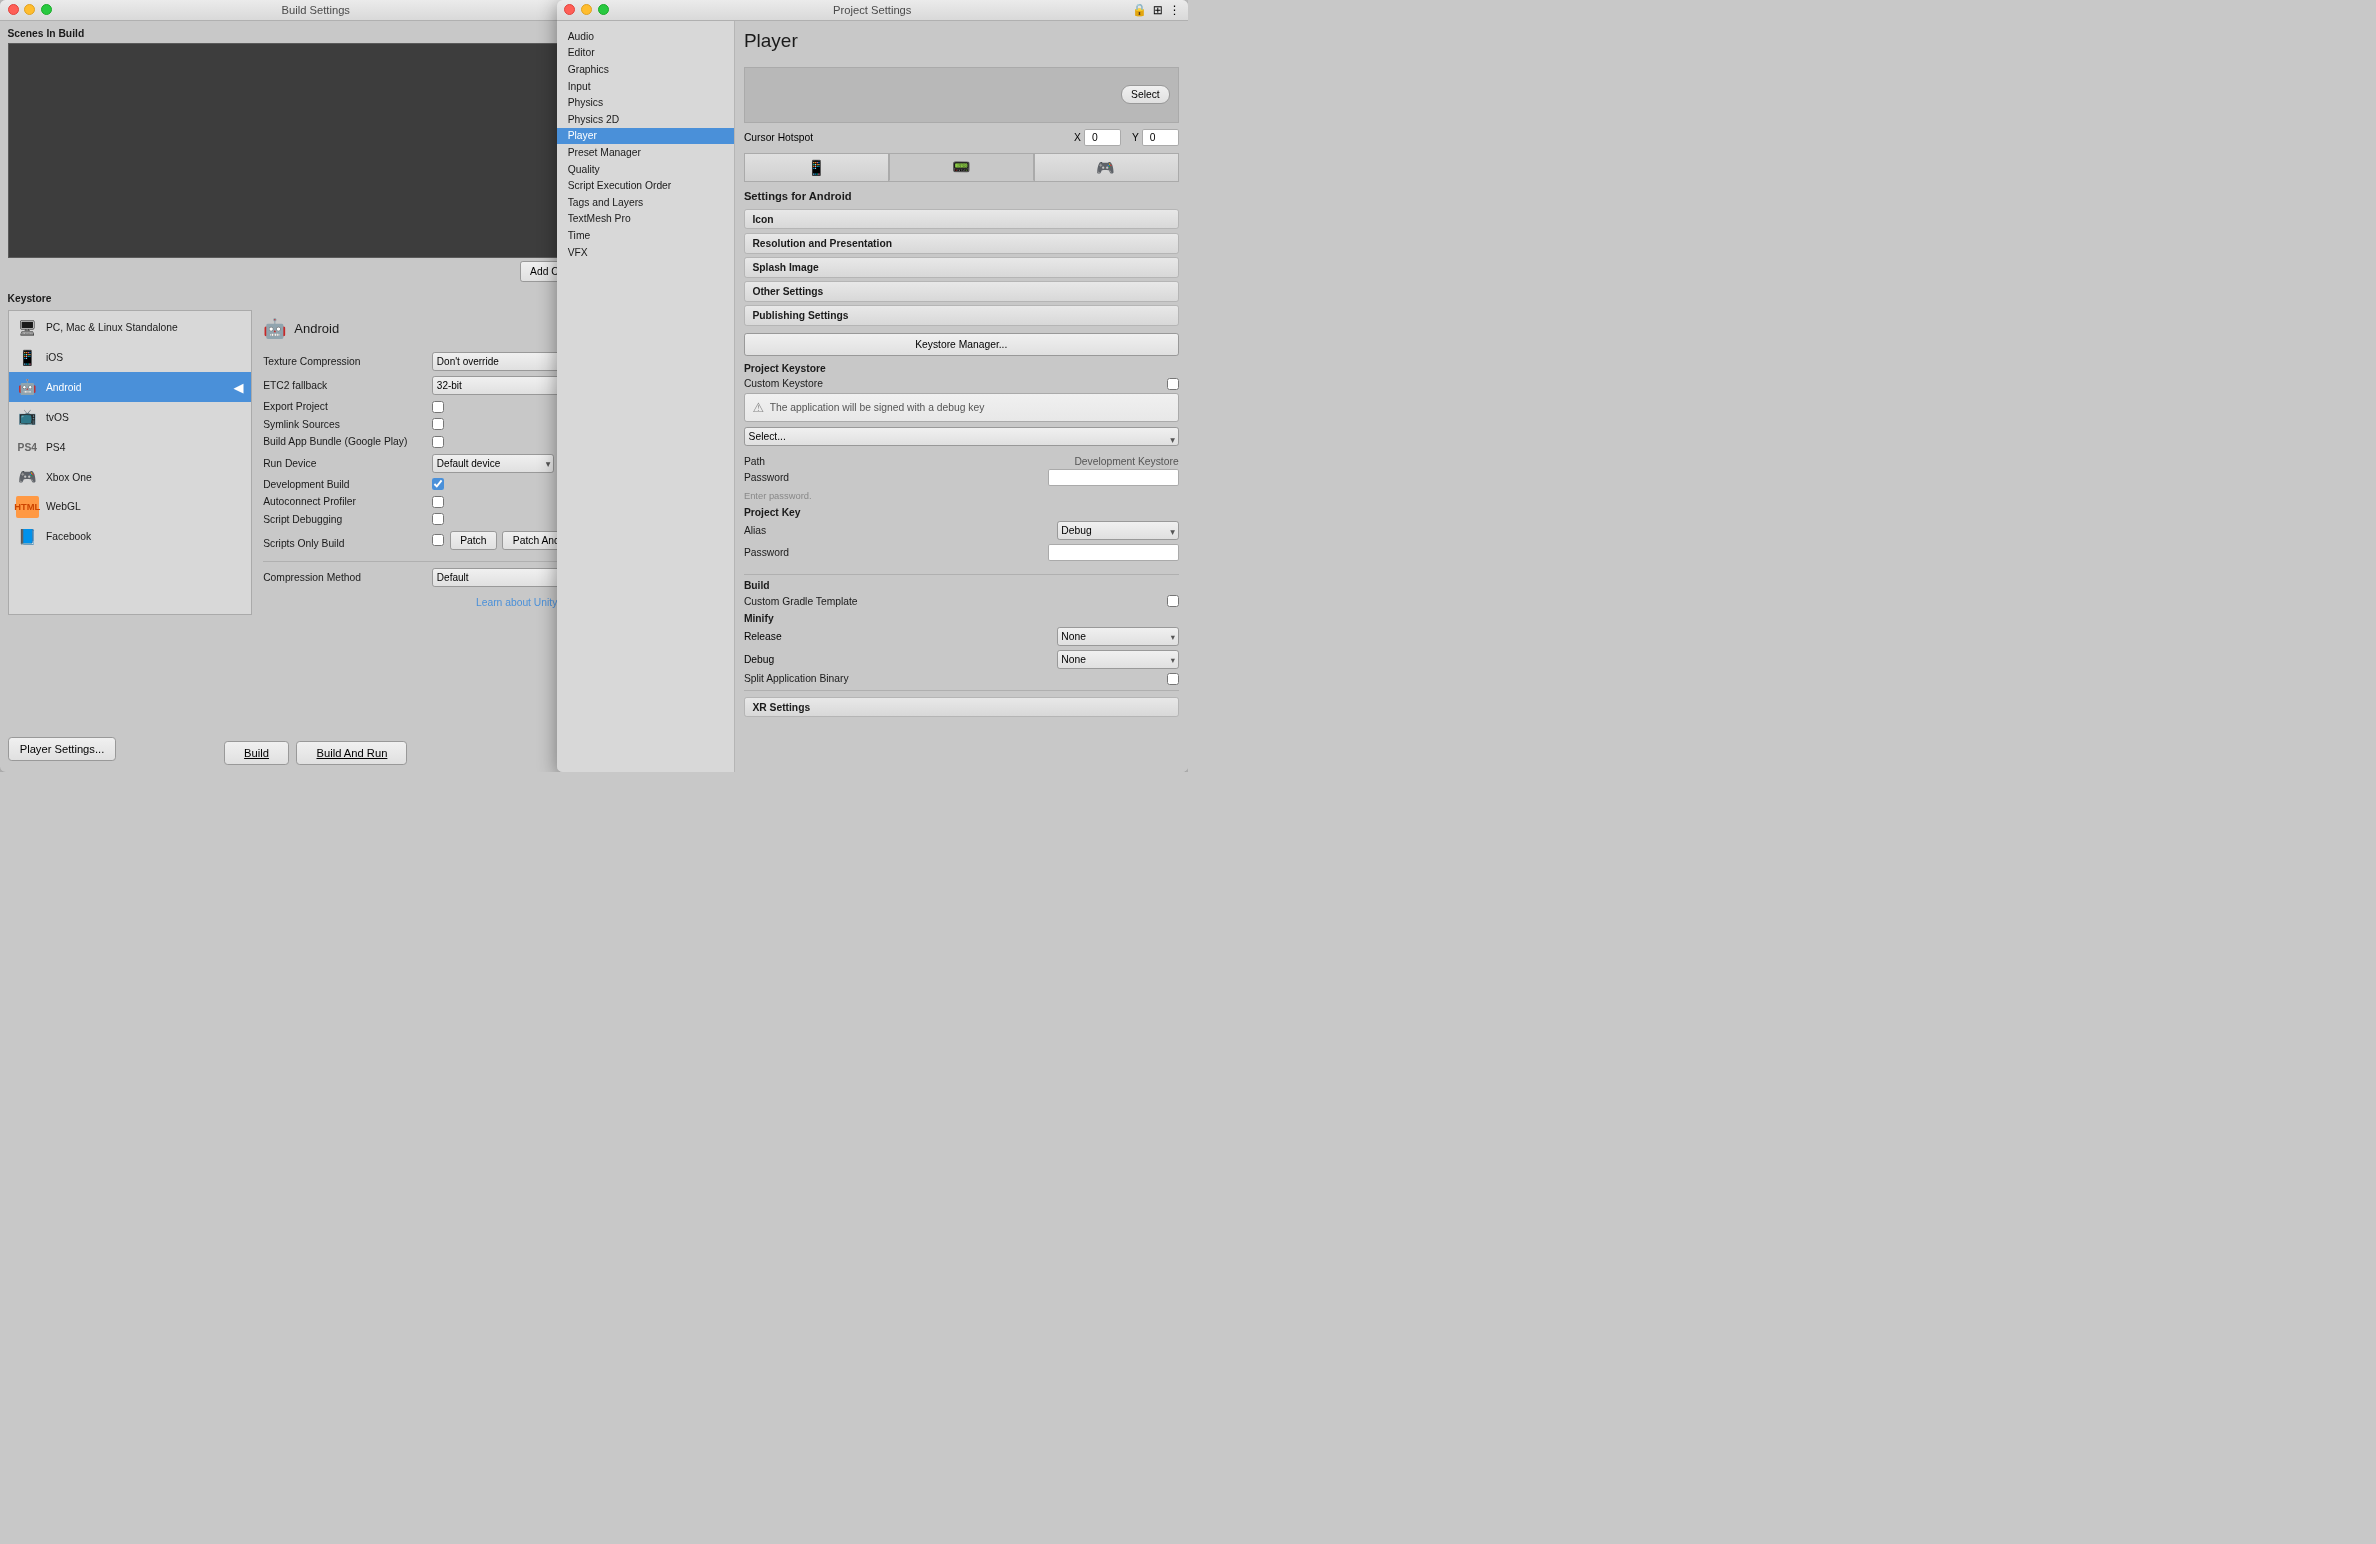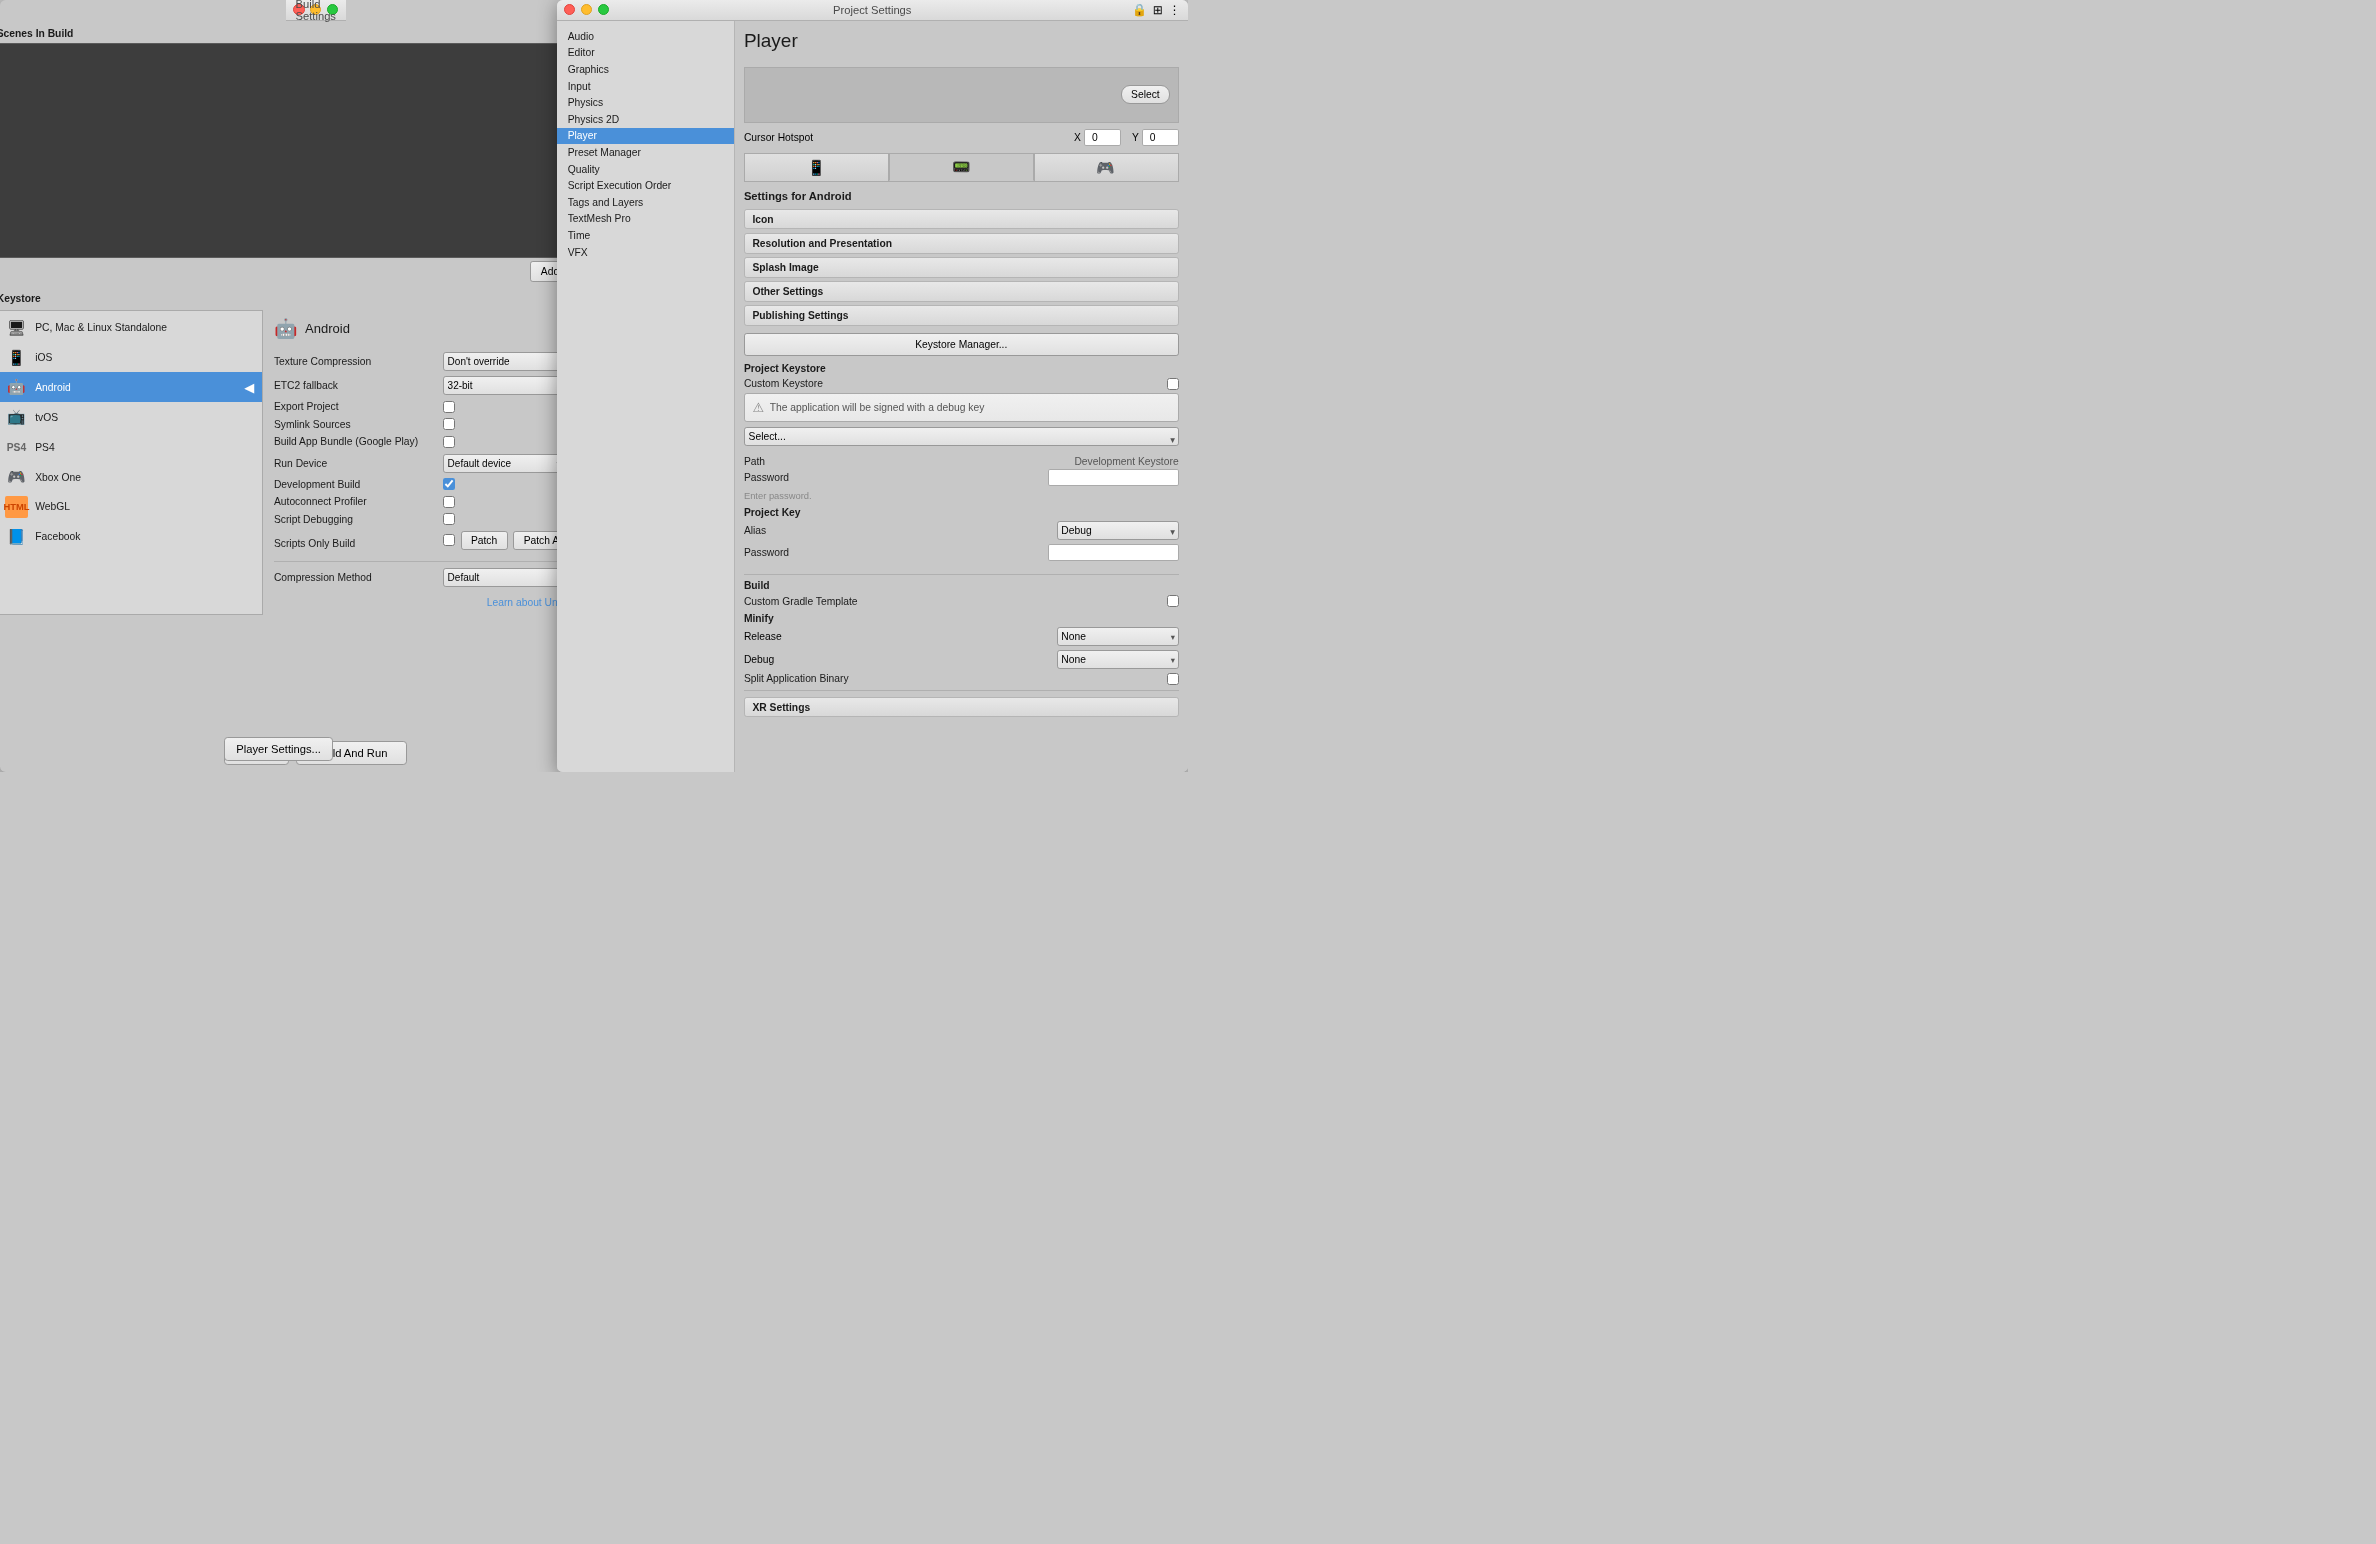--- a/index.html
+++ b/index.html
@@ -55,21 +55,20 @@
     .tl-minimize { background: #ffbd2e; border: 0.9px solid #dea123; }
     .tl-maximize { background: #28c940; border: 0.9px solid #1aab29; }
 
     
     #build-settings {
       width: 637px;
       height: 772px;
       background: #c8c8c8;
       display: flex;
       flex-direction: column;
-      align-items: center;
     }
 
     .build-settings-content {
       flex: 1;
       display: flex;
       flex-direction: column;
       padding: 7.5px;
     }
 
     .scenes-header {
@@ -277,20 +276,21 @@
       position: absolute;
       left: 7.5px;
     }
 
     .bottom-row {
       position: relative;
       display: flex;
       align-items: center;
       justify-content: center;
       padding: 7.5px;
+      text-decoration: underline;
     }
 
     
     #project-settings {
       width: 637px;
       height: 772px;
       background: #c8c8c8;
       display: flex;
       flex-direction: column;
       margin-left: -75px;

